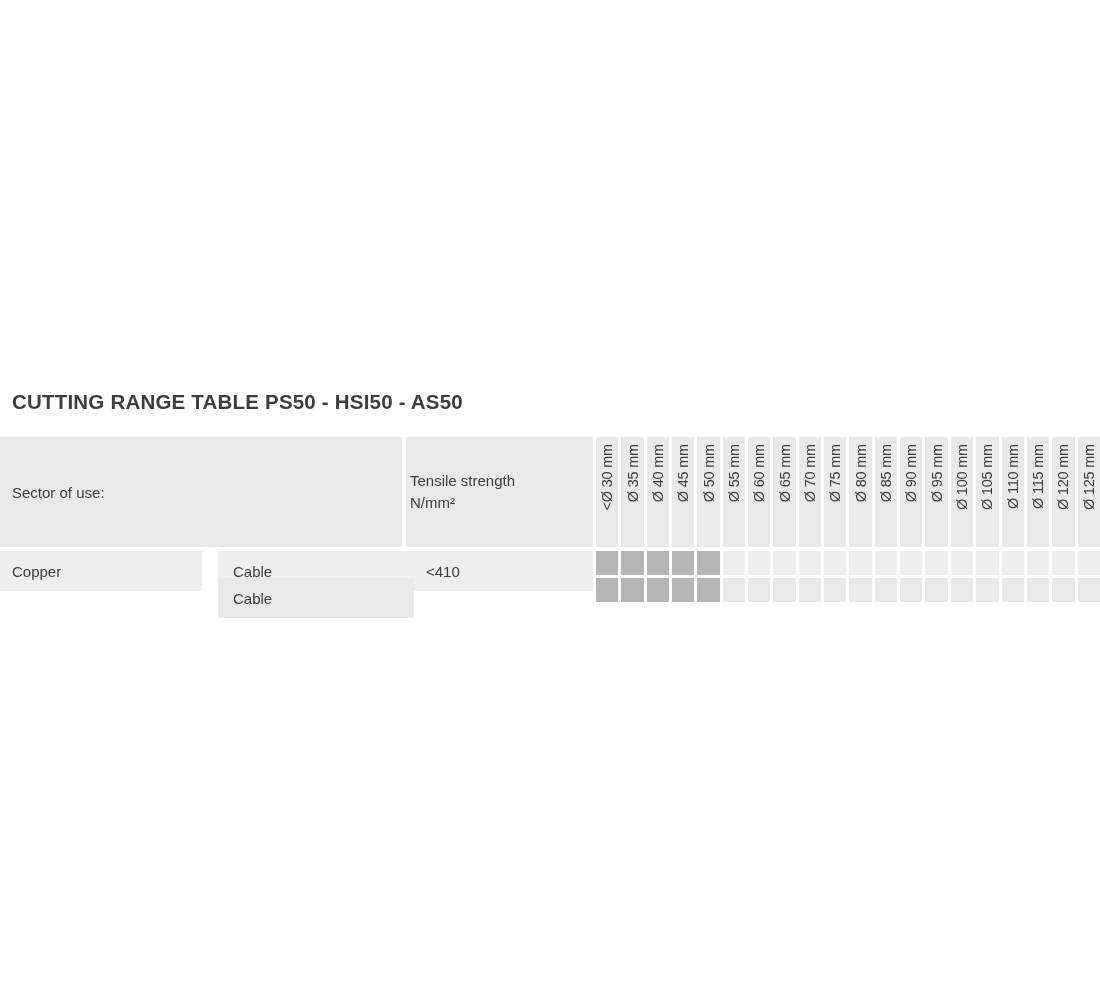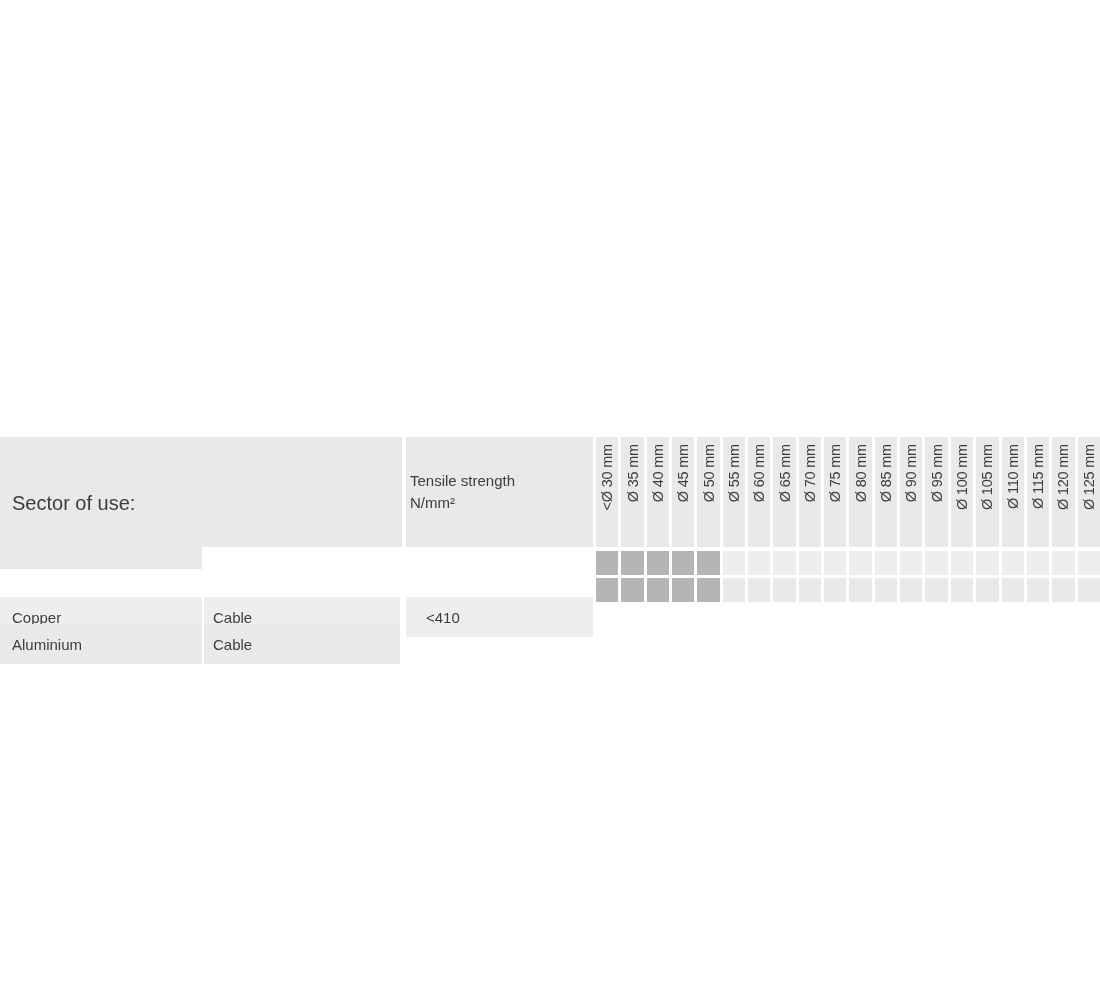--- a/index.html
+++ b/index.html
@@ -33,27 +33,27 @@
     left: 0;
     top: 437px;
     width: 1100px;
     height: 166px;
   }
   
   .hdr-sector {
     position: absolute;
     left: 0; top: 0;
     width: 202px;
-    height: 132px;
+    height: 110px;
     background: var(--band-bg, #e9e9e9);
     display: flex;
     align-items: center;
     box-sizing: border-box;
     padding-left: 12px;
-    font-size: 20px;
+    font-size: 15px;
   }
   .hdr-sector-ext { 
     position: absolute;
     left: 202px; top: 0;
     width: 200px;
     height: 110px;
     background: var(--band-bg, #e9e9e9);
   }
   .hdr-tensile {
     position: absolute;
@@ -107,24 +107,23 @@
   .cell {
     position: absolute;
     top: 0;
     height: 40px;
     background: var(--cellbg);
     display: flex;
     align-items: center;
     box-sizing: border-box;
     font-size: 15px;
     color: var(--text-color, #3d3d3d);
-    margin-top: 46px;
   }
   .c1 { left: 0;    width: 202px; padding-left: 12px; }
-  .c2 { left: 204px; width: 196px; padding-left: 9px; }
+  .c2 { left: 218px; width: 196px; padding-left: 15px; }
   .c3 { left: 406px; width: 187px; padding-left: 20px; }
   .dia-strip {
     position: absolute;
     left: 596px; top: 0;
     width: 504px;
     height: 24px;
     display: flex;
     gap: 3px;
   }
   .dia-cell {
@@ -133,20 +132,21 @@
   }
   .dia-cell.filled {
     background: var(--filled-bg, #b5b5b5);
   }
 </style>
 </head>
 <body>
 
 <div id="canvas">
 
+  <div class="title">CUTTING RANGE TABLE PS50 - HSI50 - AS50</div>
 
   <div class="cut-table">
 
     <div class="hdr-sector">
       <span>Sector of use:</span>
     </div>
     <div class="hdr-sector-ext"></div>
     <div class="hdr-tensile">
       <span>Tensile strength</span>
       <span>N/mm²</span>
@@ -236,21 +236,20 @@
           <div class="dia-cell"></div>
           <div class="dia-cell"></div>
           <div class="dia-cell"></div>
           <div class="dia-cell"></div>
           <div class="dia-cell"></div>
           <div class="dia-cell"></div>
         </div>
     </div>
 
     <div class="row row-1">
-      <div class="cell c1">Aluminium</div>
       <div class="cell c2">Cable</div>
       <div class="dia-strip">
           <div class="dia-cell filled"></div>
           <div class="dia-cell filled"></div>
           <div class="dia-cell filled"></div>
           <div class="dia-cell filled"></div>
           <div class="dia-cell filled"></div>
           <div class="dia-cell"></div>
           <div class="dia-cell"></div>
           <div class="dia-cell"></div>

